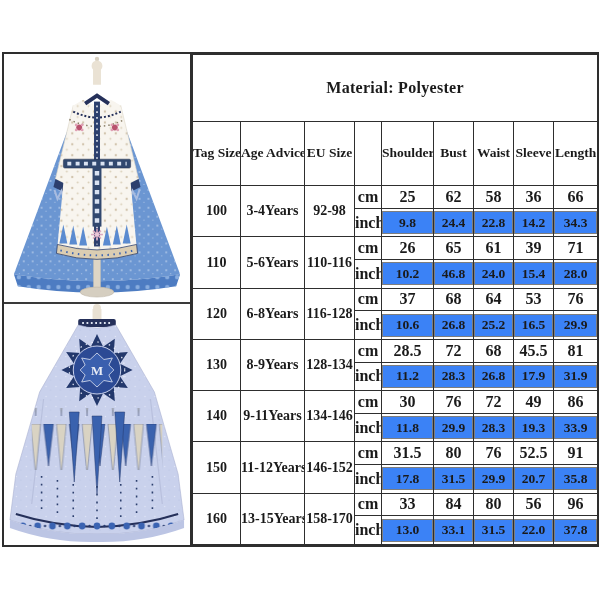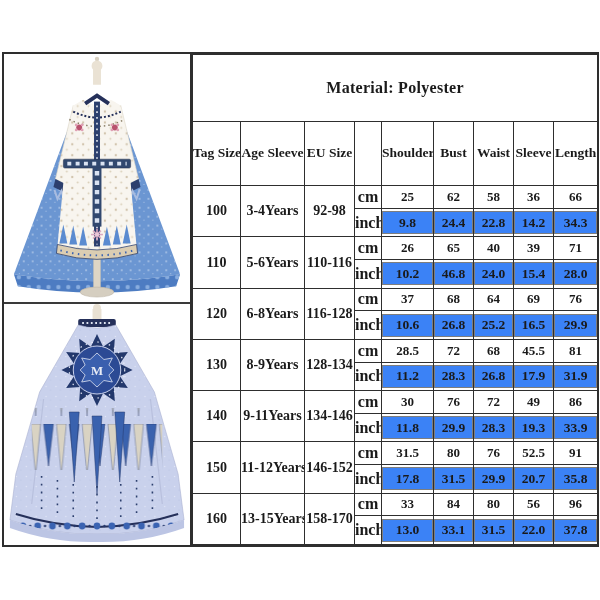--- a/index.html
+++ b/index.html
@@ -21,21 +21,21 @@
     width:100%;height:100%;border-collapse:collapse;table-layout:fixed;
   }
   table.size-table td,table.size-table th{
     border:1px solid #2e2e2e;text-align:center;vertical-align:middle;
     font-weight:bold;padding:0;overflow:hidden;white-space:nowrap;
   }
   tr.material-row td{height:55px;font-size:16px;letter-spacing:.3px;}
   tr.header-row th{height:53px;font-size:13.5px;}
   td.info-cell{font-size:14px;}
   td.unit-cell{font-size:16px;}
-  td.cm-cell{font-size:13px;}
+  td.cm-cell{font-size:16px;}
   td.inch-cell{padding:1px 2px;}
   .inch-box{
     height:21px;display:flex;align-items:center;justify-content:center;
     background:#3b82f6;border:1px solid #7e7e7e;font-size:13.5px;font-weight:bold;
   }
 </style>
 </head>
 <body>
 
 <div class="sheet">
@@ -227,21 +227,21 @@
         <col style="width:40px">
           <col style="width:40px">
           <col style="width:44px">
       </colgroup>
       <tbody>
         <tr class="material-row">
           <td colspan="9">Material: Polyester</td>
         </tr>
         <tr class="header-row">
           <th>Tag Size</th>
-          <th>Age Sleeve</th>
+          <th>Age Advice</th>
           <th>EU Size</th>
           <th></th>
           <th>Shoulder</th>
           <th>Bust</th>
           <th>Waist</th>
           <th>Sleeve</th>
           <th>Length</th>
         </tr>
       </tbody>
       <tbody id="size-rows">
@@ -274,21 +274,21 @@
               <div class="inch-box">34.3</div>
             </td>
           </tr>
           <tr>
             <td class="info-cell" rowspan="2">110</td>
             <td class="info-cell" rowspan="2">5-6Years</td>
             <td class="info-cell" rowspan="2">110-116</td>
             <td class="unit-cell">cm</td>
             <td class="cm-cell">26</td>
             <td class="cm-cell">65</td>
-            <td class="cm-cell">40</td>
+            <td class="cm-cell">61</td>
             <td class="cm-cell">39</td>
             <td class="cm-cell">71</td>
           </tr>
           <tr>
             <td class="unit-cell">inch</td>
             <td class="inch-cell">
               <div class="inch-box">10.2</div>
             </td>
             <td class="inch-cell">
               <div class="inch-box">46.8</div>
@@ -304,21 +304,21 @@
             </td>
           </tr>
           <tr>
             <td class="info-cell" rowspan="2">120</td>
             <td class="info-cell" rowspan="2">6-8Years</td>
             <td class="info-cell" rowspan="2">116-128</td>
             <td class="unit-cell">cm</td>
             <td class="cm-cell">37</td>
             <td class="cm-cell">68</td>
             <td class="cm-cell">64</td>
-            <td class="cm-cell">69</td>
+            <td class="cm-cell">53</td>
             <td class="cm-cell">76</td>
           </tr>
           <tr>
             <td class="unit-cell">inch</td>
             <td class="inch-cell">
               <div class="inch-box">10.6</div>
             </td>
             <td class="inch-cell">
               <div class="inch-box">26.8</div>
             </td>

